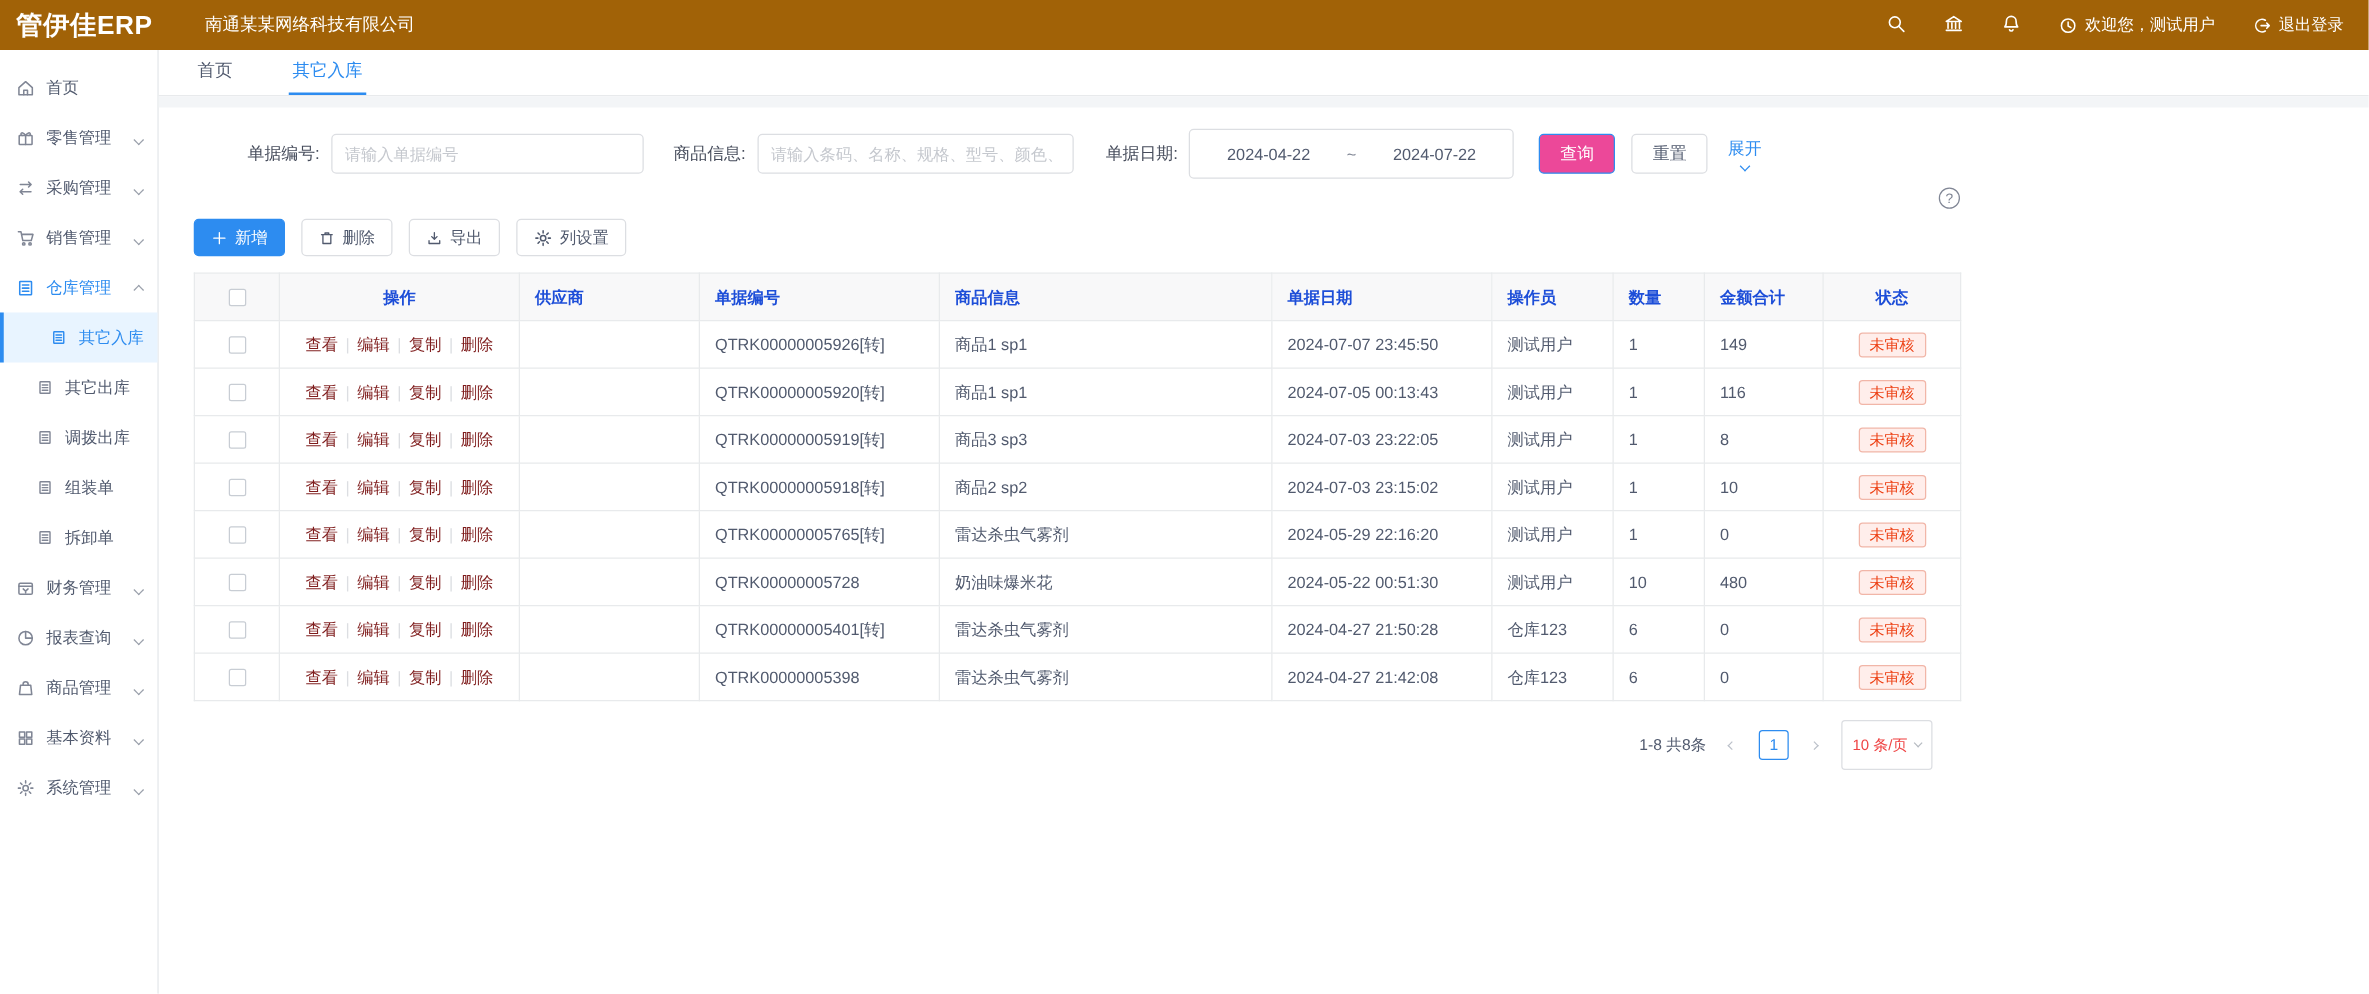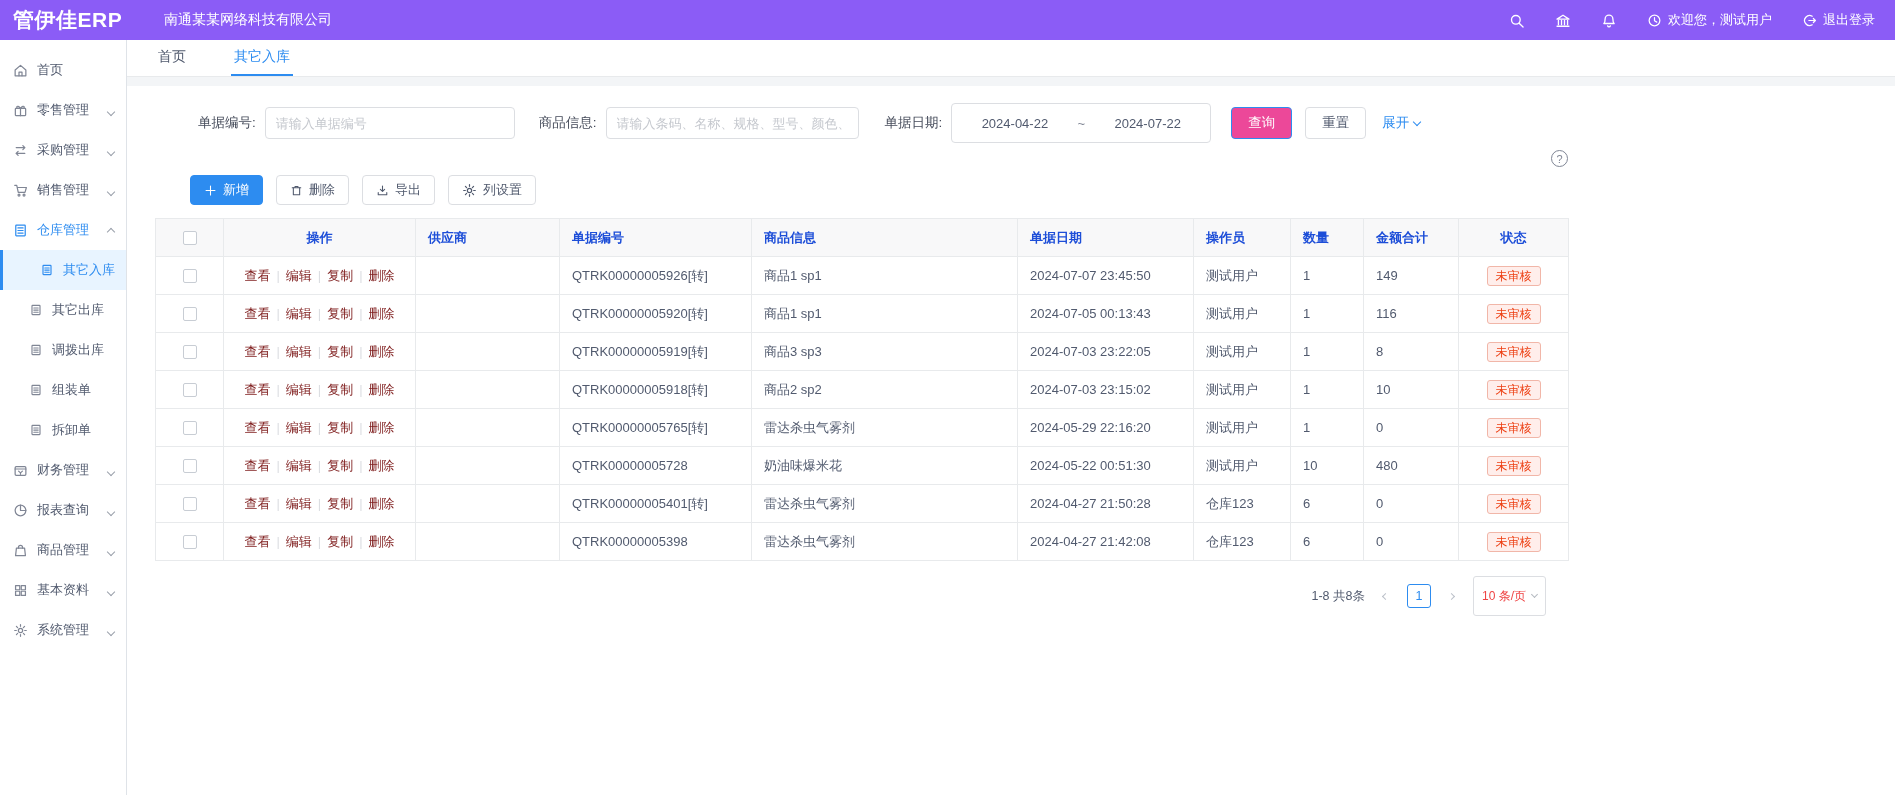--- a/index.html
+++ b/index.html
@@ -1,23 +1,23 @@
 <!DOCTYPE html>
 <html><head>
 <meta charset="utf-8">
 <style>
   * { margin:0; padding:0; box-sizing:border-box; }
   html,body { width:1895px; height:795px; overflow:hidden; background:#fff;
     font-family:"Liberation Sans","DejaVu Sans",sans-serif; }
 
   
-  .topbar { height:40px; background:#8b5cf6; display:flex; align-items:center; color:#fff; }
+  .topbar { height:40px; background:#a16207; display:flex; align-items:center; color:#fff; }
   .logo { font-size:21px; font-weight:bold; padding-left:13px; width:152px; letter-spacing:.5px; }
   .company { font-size:14px; margin-left:12px; }
-  .topbar-right { margin-left:auto; display:flex; align-items:flex-end; gap:30px; padding-right:20px; font-size:13px; }
+  .topbar-right { margin-left:auto; display:flex; align-items:flex-start; gap:30px; padding-right:20px; font-size:13px; }
   .tb-icon { display:inline-flex; align-items:center; cursor:pointer; }
   .tb-icon svg { display:block; }
   .tb-group { display:flex; align-items:center; gap:6px; cursor:pointer; }
 
   
   .layout { display:flex; height:755px; }
   .sidebar { width:127px; border-right:1px solid #dfe3e8; background:#fff; padding-top:10px; flex:none; }
   .menu-item { height:40px; display:flex; align-items:center; padding-left:13px; gap:9px;
     font-size:13px; color:#515a6e; cursor:pointer; position:relative; }
   .menu-item .micon { color:#808695; display:inline-flex; }
@@ -56,27 +56,27 @@
   .inp-billno { width:250px; margin-right:24px; }
   .inp-product { width:253px; margin-right:26px; }
   .datebox { width:260px; height:40px; border:1px solid #dcdee2; border-radius:4px;
     display:flex; align-items:center; justify-content:space-evenly; font-size:13px; color:#515a6e; cursor:pointer; }
   .datebox .sep { color:#808695; }
   .btn { height:32px; border-radius:4px; border:1px solid #dcdee2; background:#fff; color:#515a6e;
     font-size:13.5px; padding:0 16px; cursor:pointer; font-family:inherit; }
   .btn.primary { background:#ec4899; border-color:#2d8cf0; color:#fff; }
   .btn-search { margin-left:20px; }
   .btn-reset { margin-left:13px; }
-  .expand-link { margin-left:16px; color:#2d8cf0; font-size:13.5px; display:inline-flex; align-items:center; gap:5px; cursor:pointer; }
+  .expand-link { margin-left:16px; color:#2d8cf0; font-size:13.5px; display:inline-flex; align-items:center; gap:5px; cursor:pointer;flex-direction:column; }
 
   
   .help-row { display:flex; justify-content:flex-end; margin-top:7px; height:17px; align-items:center; }
   .help-circle { width:17px; height:17px; border:1px solid #808695; border-radius:50%; color:#808695;
     font-size:11px; display:flex; align-items:center; justify-content:center; cursor:pointer; }
-  .toolbar { display:flex; align-items:flex-end; gap:13px; margin-top:8px;margin-left:35px; }
+  .toolbar { display:flex; align-items:flex-end; gap:13px; margin-top:8px; }
   .tbtn { height:30px; display:inline-flex; align-items:center; gap:6px; border:1px solid #dcdee2;
     border-radius:4px; background:#fff; color:#515a6e; font-size:13px; padding:0 13px; cursor:pointer; font-family:inherit; }
   .tbtn.primary { background:#2d8cf0; border-color:#2d8cf0; color:#fff; }
   .tbtn svg { display:block; }
 
   
   table { border-collapse:collapse; margin-top:13px; table-layout:fixed; width:1413px; }
   th, td { border:1px solid #e8eaec; font-size:13px; color:#515a6e; padding:0 12px; height:38px;
     overflow:hidden; white-space:nowrap; text-overflow:ellipsis; text-align:left; }
   thead th { background:#f8f8f9; font-weight:600; color:#1d4ed8; }

